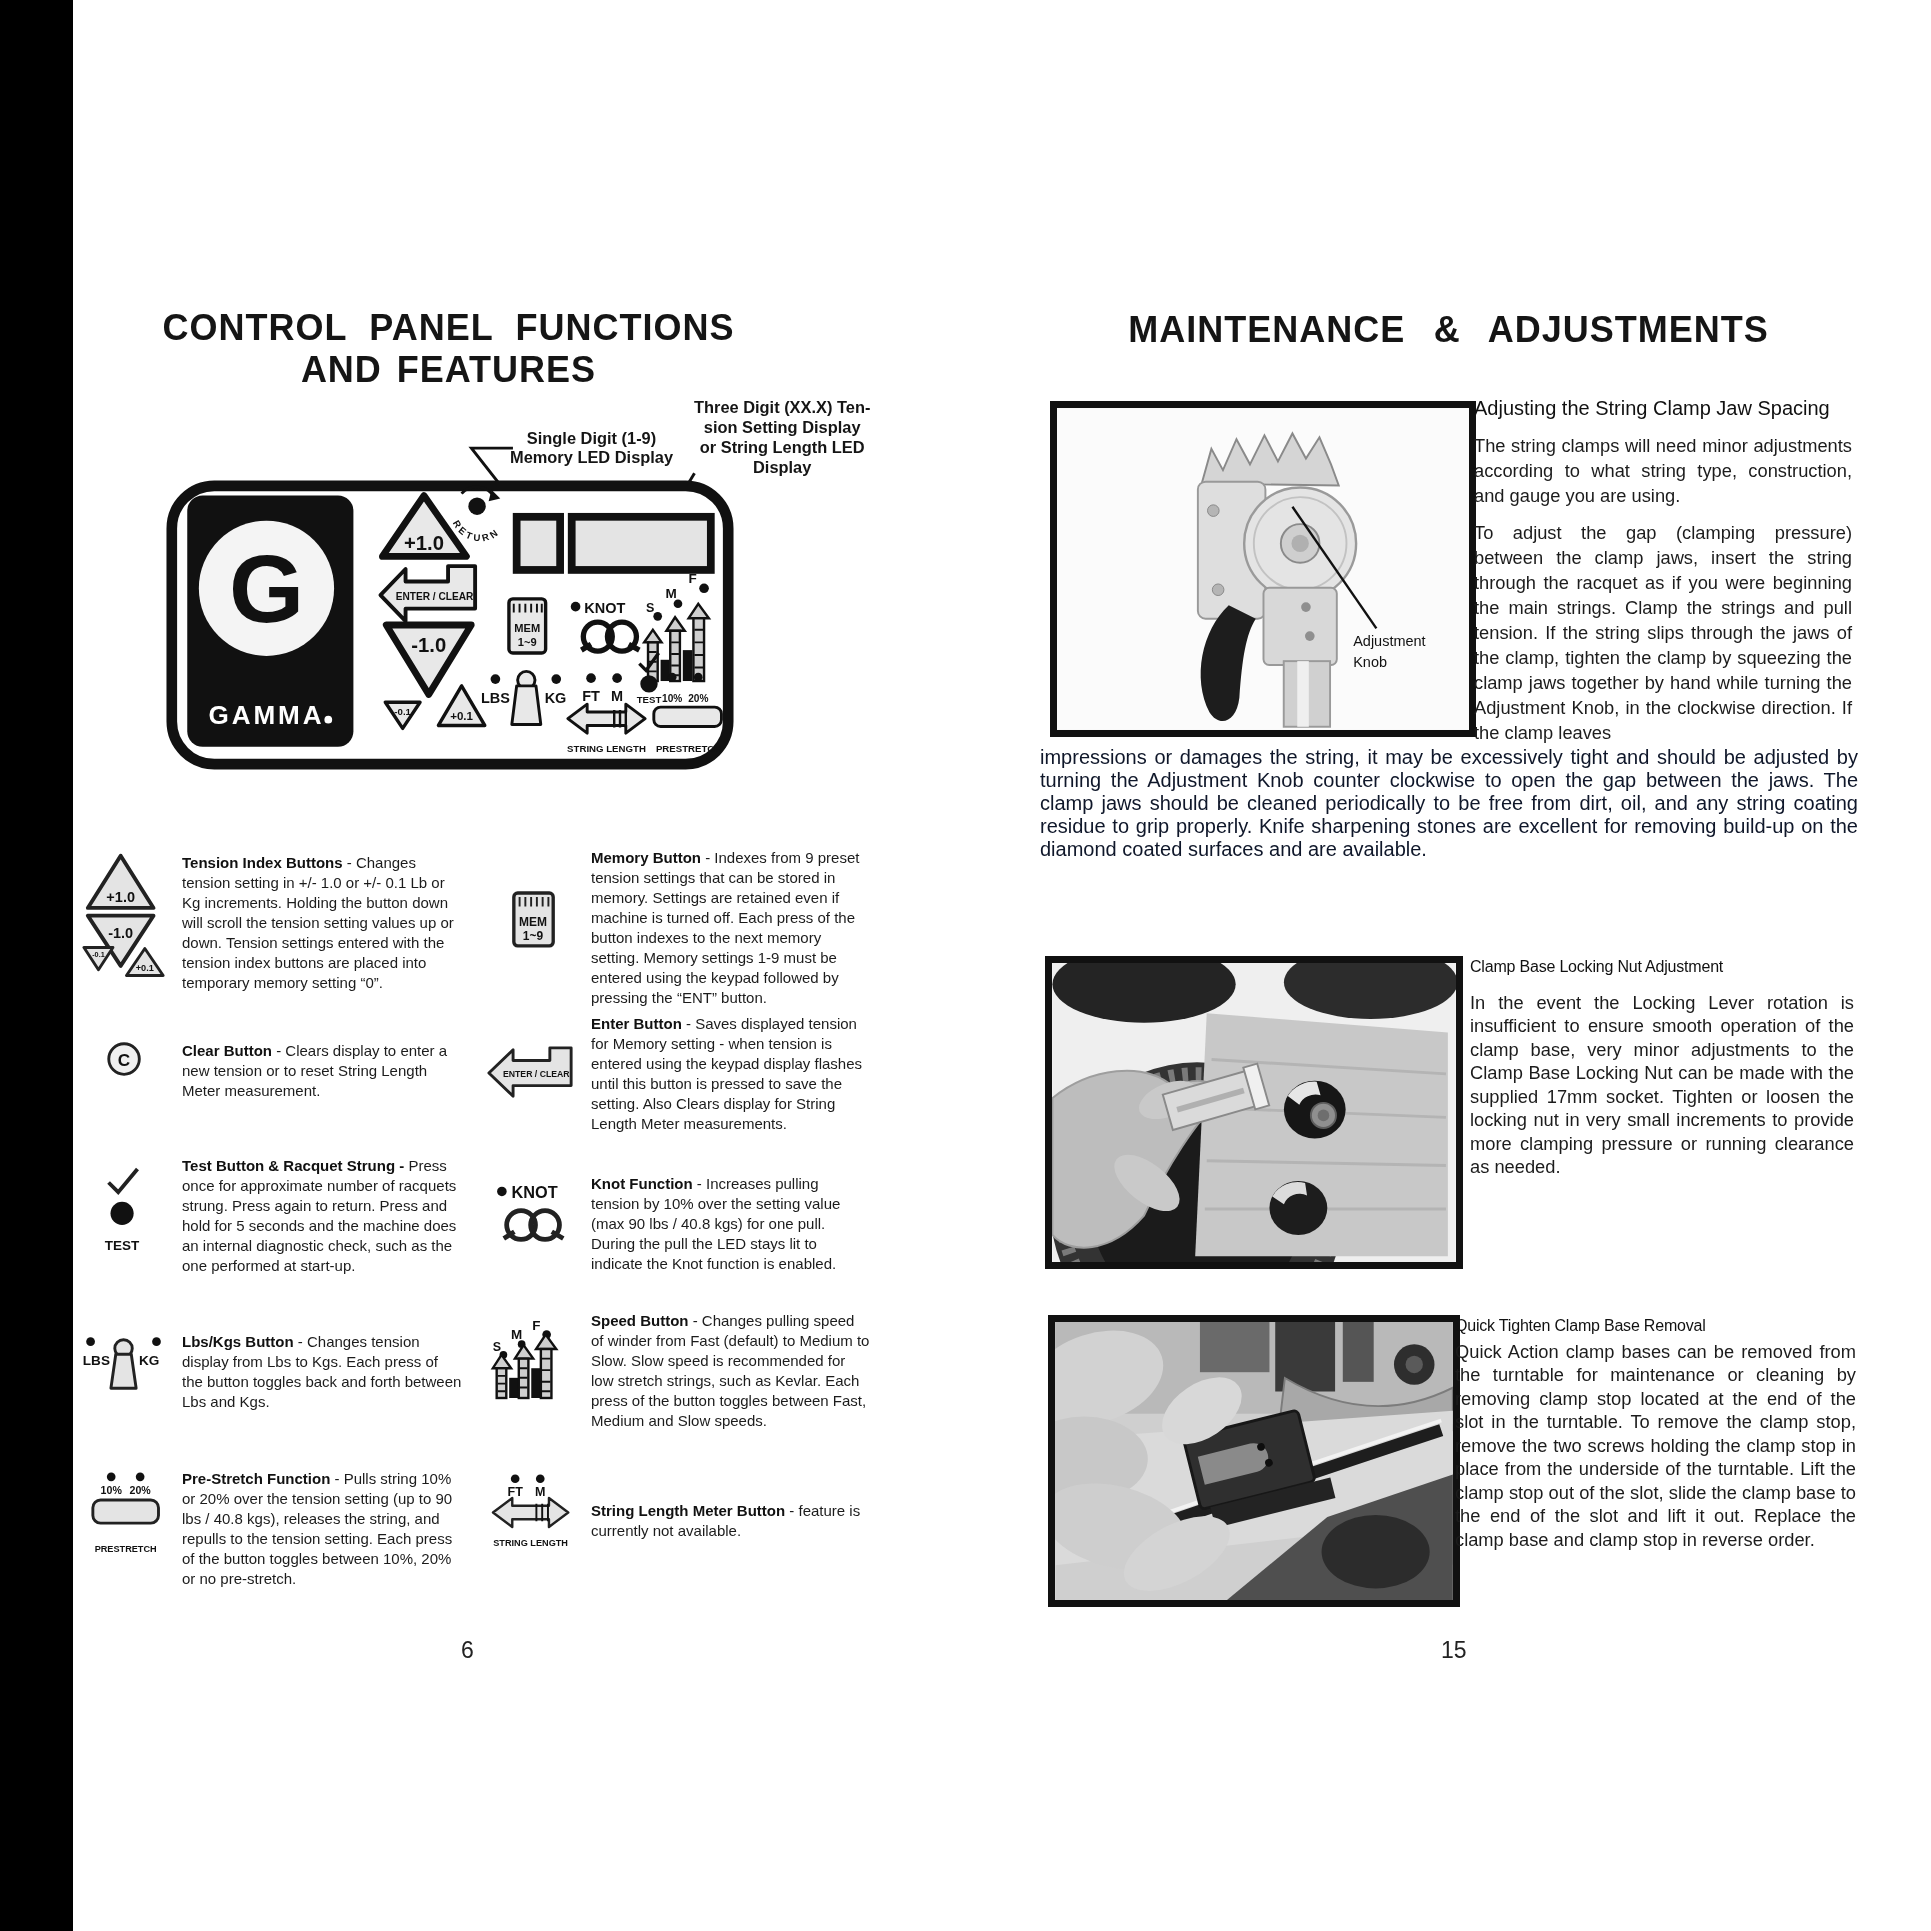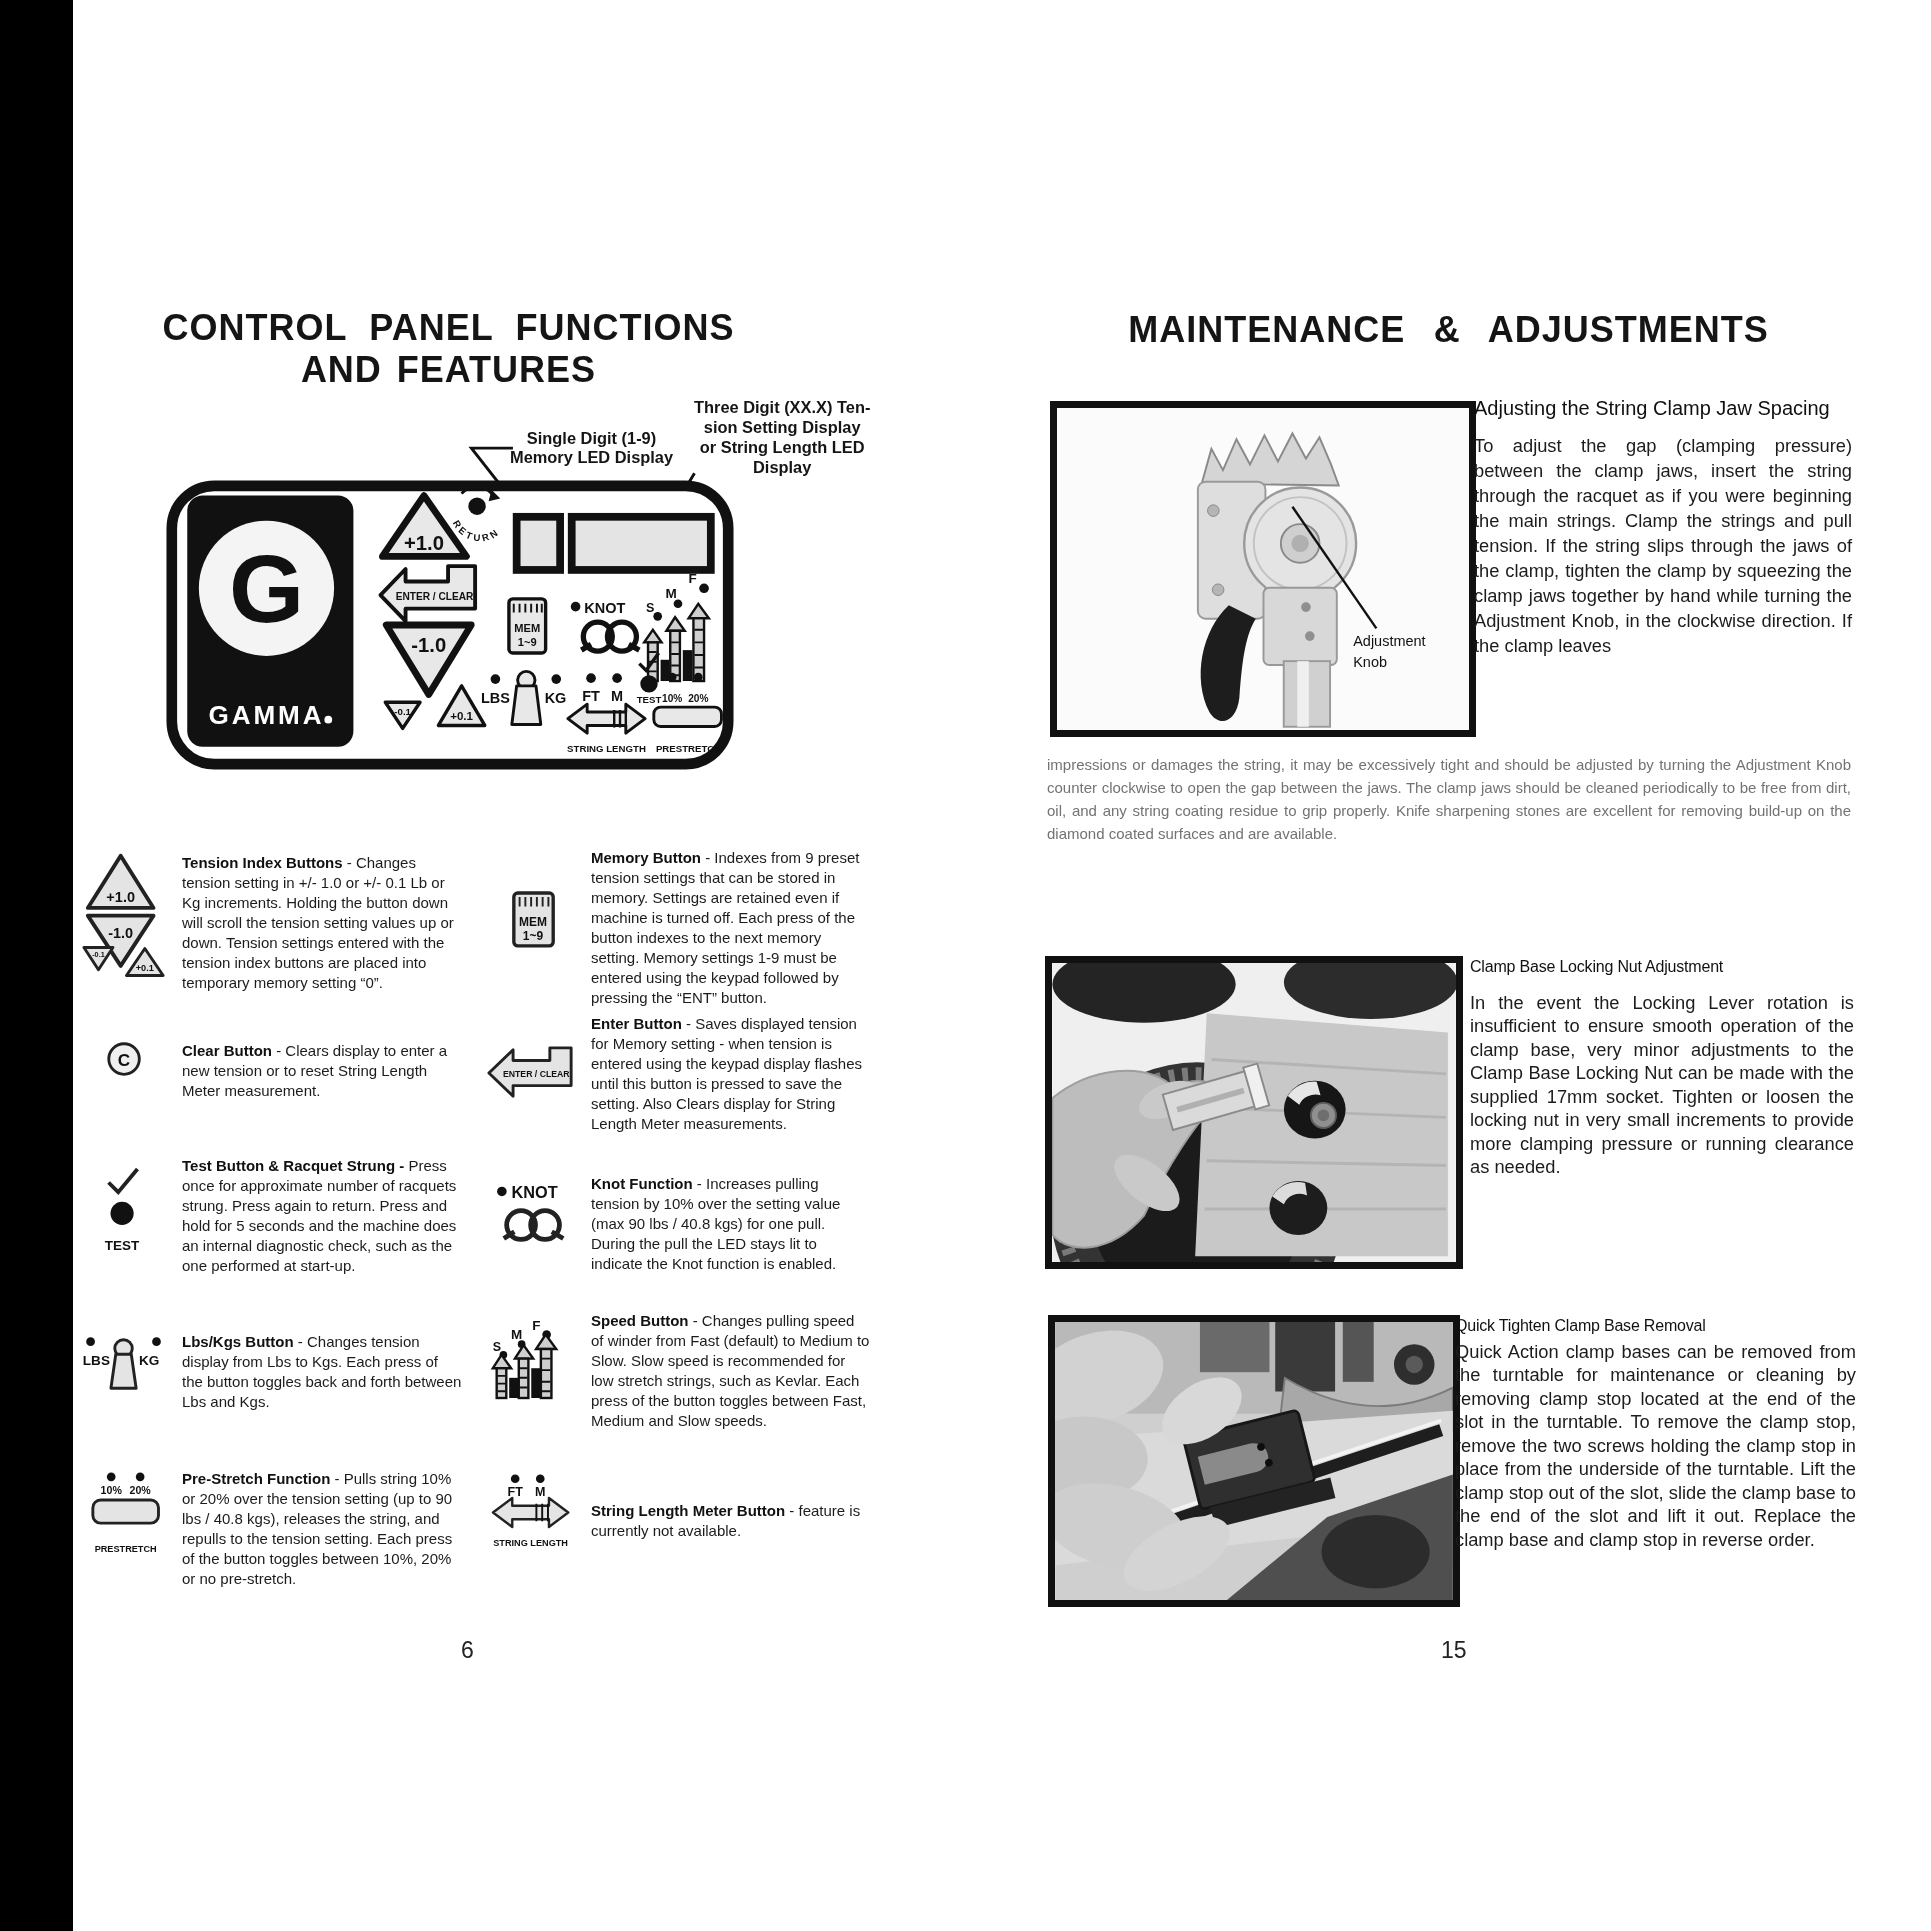--- a/index.html
+++ b/index.html
@@ -15,21 +15,21 @@
   .leg-text b{color:#111;}
   .pagenum{font-size:23px;color:#222;}
   
   .rp-title{font-weight:bold;font-size:36px;text-align:center;letter-spacing:1px;
             word-spacing:17.4px;color:#151515;}
   .sec h3{margin:0 0 11.6px 0;font-size:20px;line-height:25px;font-weight:normal;color:#111;
           text-align:justify;}
   .sec h3.one{font-size:16px;letter-spacing:-0.2px;}
   .sec p{margin:0 0 12.6px 0;font-size:18.3px;line-height:25px;text-align:justify;color:#1c1c1c;}
   .sec.tight p{line-height:23.5px;}
-  .cont p{margin:8px;font-size:15px;line-height:23px;text-align:justify;color:#737373;}
+  .cont p{margin:1px;font-size:20px;line-height:23px;text-align:justify;color:#0f172a;}
   .photo{border:7.7px solid #111;background:#f6f6f6;}
   svg text{font-family:"Liberation Sans",sans-serif;}
 </style>
 </head>
 <body>
 
 <div class="page">
 
   <div class="abs gutter"></div>
 
@@ -310,20 +310,21 @@
     <rect x="235" y="262" width="48" height="68" fill="#d0d0d0" stroke="#9a9a9a" stroke-width="2"></rect>
     <rect x="249" y="262" width="12" height="68" fill="#efefef"></rect>
     <path d="M178,204 C150,230 140,280 158,315 C168,331 186,326 189,300 C192,258 196,234 206,218 Z" fill="#1d1d1d"></path>
     <line x1="244" y1="102" x2="331" y2="228" stroke="#111" stroke-width="2.5"></line>
     <text x="307" y="246" font-size="15" fill="#111">Adjustment</text>
     <text x="307" y="268" font-size="15" fill="#111">Knob</text>
   </svg>
 
   <div class="abs sec" style="left:1474px;top:396px;width:378px;">
     <h3>Adjusting the String Clamp Jaw Spacing</h3>
+    <p>The string clamps will need minor adjustments according to what string type, construction, and gauge you are using.</p>
     <p>To adjust the gap (clamping pressure) between the clamp jaws, insert the string through the racquet as if you were beginning the main strings. Clamp the strings and pull tension. If the string slips through the jaws of the clamp, tighten the clamp by squeezing the clamp jaws together by hand while turning the Adjustment Knob, in the clockwise direction. If the clamp leaves</p>
   </div>
   <div class="abs cont" style="left:1039px;top:745px;width:820px;">
     <p>impressions or damages the string, it may be excessively tight and should be adjusted by turning the Adjustment Knob counter clockwise to open the gap between the jaws. The clamp jaws should be cleaned periodically to be free from dirt, oil, and any string coating residue to grip properly. Knife sharpening stones are excellent for removing build-up on the diamond coated surfaces and are available.</p>
   </div>
 
   <svg class="abs photo" style="left:1045px;top:956px;" width="404" height="299" viewBox="0 0 418 310">
     <rect x="0" y="0" width="418" height="310" fill="#efefef"></rect>
     <ellipse cx="95" cy="22" rx="95" ry="40" fill="#242424"></ellipse>
     <ellipse cx="330" cy="20" rx="90" ry="38" fill="#2c2c2c"></ellipse>

